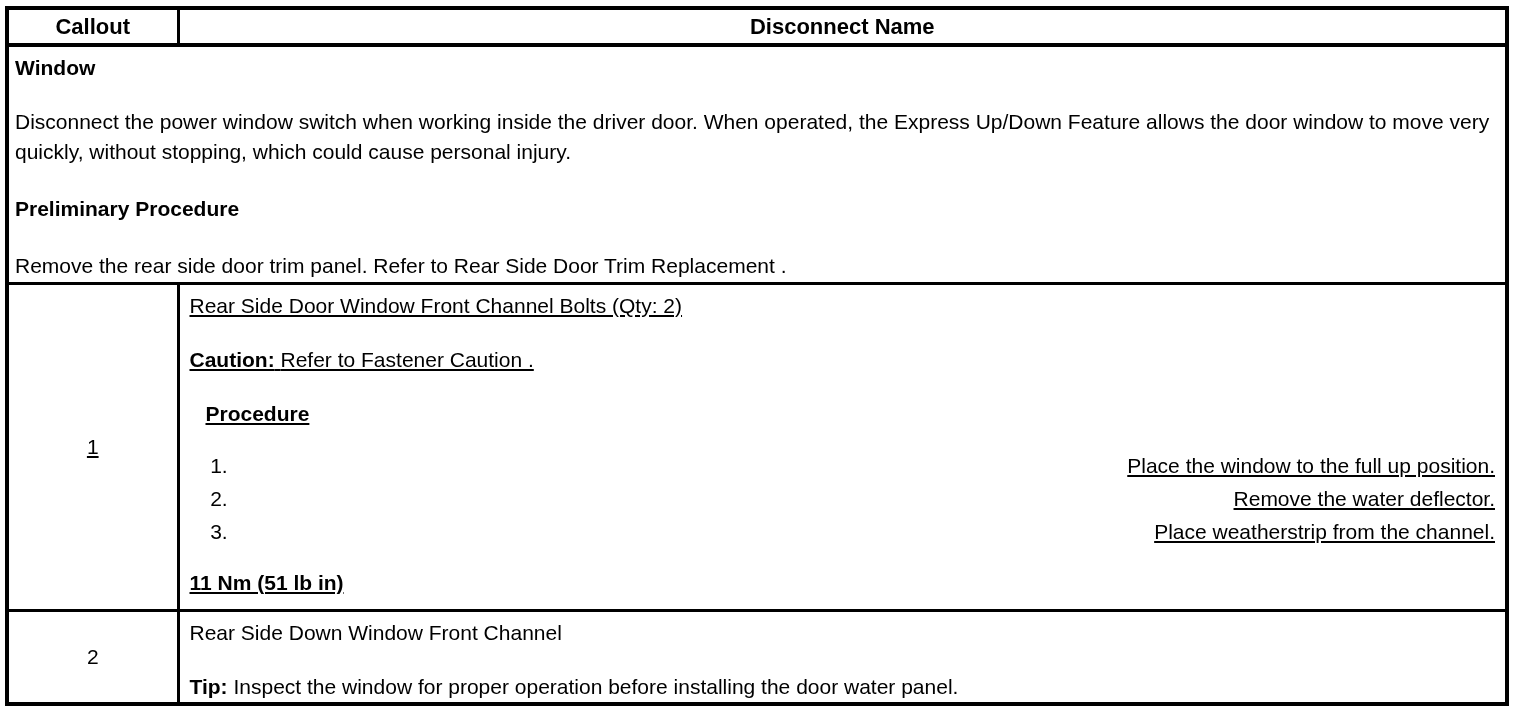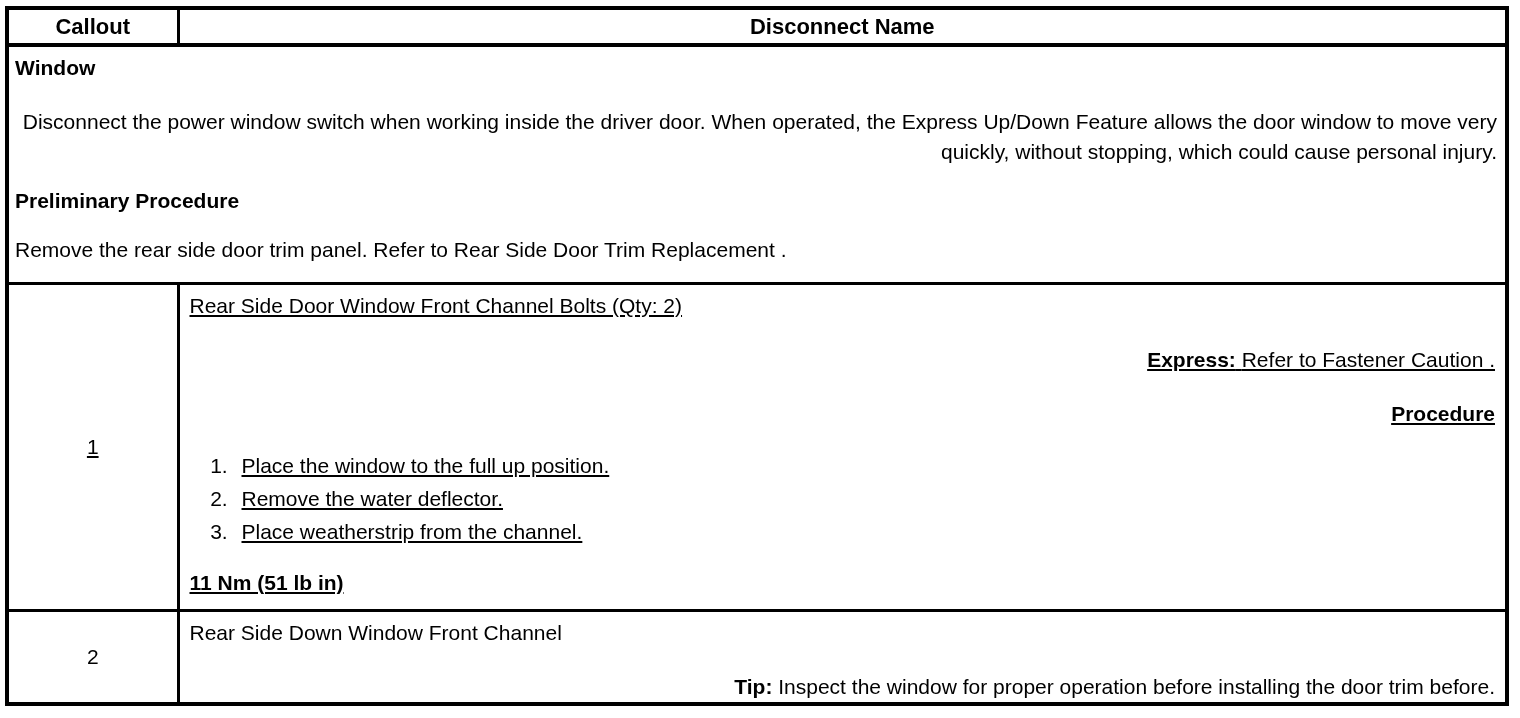--- a/index.html
+++ b/index.html
@@ -44,31 +44,32 @@
     font-size: 21px;
   }
   td.content-cell {
     vertical-align: top;
     font-size: 21px;
     line-height: 30px;
     padding: 6px 10px 0 10px;
   }
   tr.row1 td { height: 327px; text-decoration: underline; }
   .bold { font-weight: bold; }
-  .para  { margin-top: 24px; text-align: right; }
-  .para2 { margin-top: 19px; }
-  .proc-heading { margin-left: 28px; }
+  .para  { margin-top: 24px; }
+  .para2 { margin-top: 27px; }
+  .proc-heading { margin-left: 16px; }
   ol.steps {
     margin-top: 20px;
     padding-left: 44px;
     list-style: decimal outside;
   }
   ol.steps li {
     line-height: 33px;
     padding-left: 8px;
+    text-align: right;
   }
   .torque { margin-top: 20px; }
 </style>
 </head>
 <body>
 
 <div class="doc">
   <table class="callout-table">
     <colgroup>
       <col class="callout-col">
@@ -86,32 +87,32 @@
           <p class="bold">Window</p>
           <p class="para">Disconnect the power window switch when working inside the driver door. When operated, the Express Up/Down Feature allows the door window to move very quickly, without stopping, which could cause personal injury.</p>
           <p class="para2 bold">Preliminary Procedure</p>
           <p class="para2">Remove the rear side door trim panel. Refer to Rear Side Door Trim Replacement .</p>
         </td>
       </tr>
       <tr class="row1">
         <td class="callout-cell">1</td>
         <td class="content-cell">
           <p>Rear Side Door Window Front Channel Bolts (Qty: 2)</p>
-          <p class="para"><b>Express:</b> <span>Refer to Fastener Caution .</span></p>
+          <p class="para"><b>Caution:</b> <span>Refer to Fastener Caution .</span></p>
           <p class="para bold proc-heading">Procedure</p>
           <ol class="steps">
             <li>Place the window to the full up position.</li>
             <li>Remove the water deflector.</li>
             <li>Place weatherstrip from the channel.</li>
           </ol>
           <p class="torque bold">11 Nm (51 lb in)</p>
         </td>
       </tr>
       <tr class="row2">
         <td class="callout-cell">2</td>
         <td class="content-cell">
           <p>Rear Side Down Window Front Channel</p>
-          <p class="para"><b>Tip:</b> <span>Inspect the window for proper operation before installing the door trim before.</span></p>
+          <p class="para"><b>Tip:</b> <span>Inspect the window for proper operation before installing the door water panel.</span></p>
         </td>
       </tr>
     </tbody>
   </table>
 </div>
 
 </body></html>

